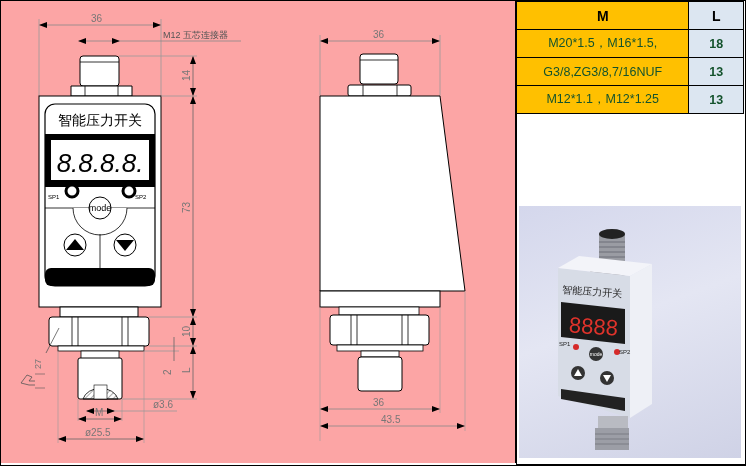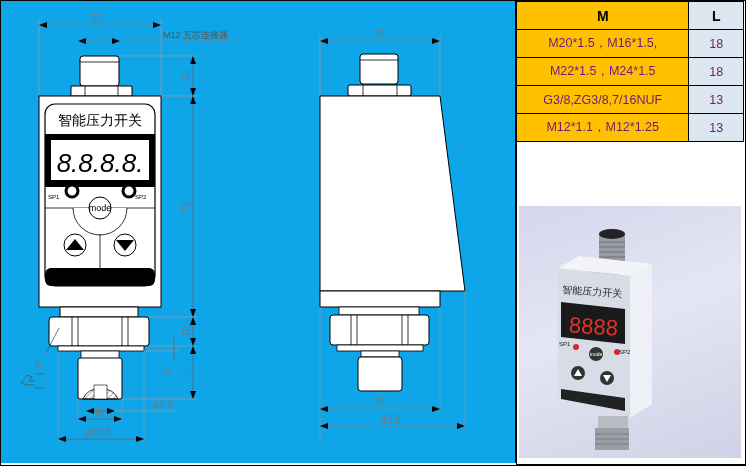--- a/index.html
+++ b/index.html
@@ -1,24 +1,24 @@
 <!DOCTYPE html>
 <html><head>
 <meta charset="utf-8">
 <style>
   html, body { margin:0; padding:0; background:#fff; }
   body { width:746px; height:466px; position:relative; overflow:hidden; font-family:"Liberation Sans", sans-serif; }
   .frame { position:absolute; left:0; top:0; width:744px; height:464px; border:1px solid #000; }
-  .drawing { position:absolute; left:1px; top:1px; width:514px; height:462px; border-right:2px solid #000; background:#0ea5e9; }
+  .drawing { position:absolute; left:1px; top:1px; width:514px; height:462px; border-right:2px solid #000; background:#fca5a5; }
   svg text { font-family:"Liberation Sans", sans-serif; }
   .dimtxt { font-size:10px; fill:#777; }
   .table { position:absolute; left:516px; top:1px; width:228px; border-collapse:collapse; }
-  .table td { border:1px solid #000; text-align:center; font-size:12.5px; height:27px; padding:0; color:#701a75; }
+  .table td { border:1px solid #000; text-align:center; font-size:12.5px; height:27px; padding:0; color:#14532d; }
   .table td.m { background:#ffc000; width:172px; }
-  .table td.l { background:#dce6f1; width:54px; }
+  .table td.l { background:#dce6f1; width:54px;font-weight:bold; }
   .table tr.hdr td { font-weight:bold; font-size:14px; color:#000; }
   .photo { position:absolute; left:519px; top:206px; width:222px; height:252px; background:linear-gradient(160deg,#d4d7ec 0%,#e4e6f3 45%,#cfd2e6 100%); overflow:hidden; }
   .photo-frame { position:absolute; left:516px; top:200px; width:228px; height:264px; border:1px solid #000; border-top:none; }
 </style>
 </head>
 <body>
 
 <div class="frame"></div>
 
 <div class="drawing">
@@ -154,24 +154,20 @@
   <tbody>
       <tr class="hdr">
     <td class="m">M</td>
     <td class="l">L</td>
   </tr>
   <tr>
     <td class="m">M20*1.5，M16*1.5,</td>
     <td class="l">18</td>
   </tr>
   <tr>
-    <td class="m">M22*1.5，M24*1.5</td>
-    <td class="l">18</td>
-  </tr>
-  <tr>
     <td class="m">G3/8,ZG3/8,7/16NUF</td>
     <td class="l">13</td>
   </tr>
   <tr>
     <td class="m">M12*1.1，M12*1.25</td>
     <td class="l">13</td>
   </tr>
 </tbody>
   </table>
 

